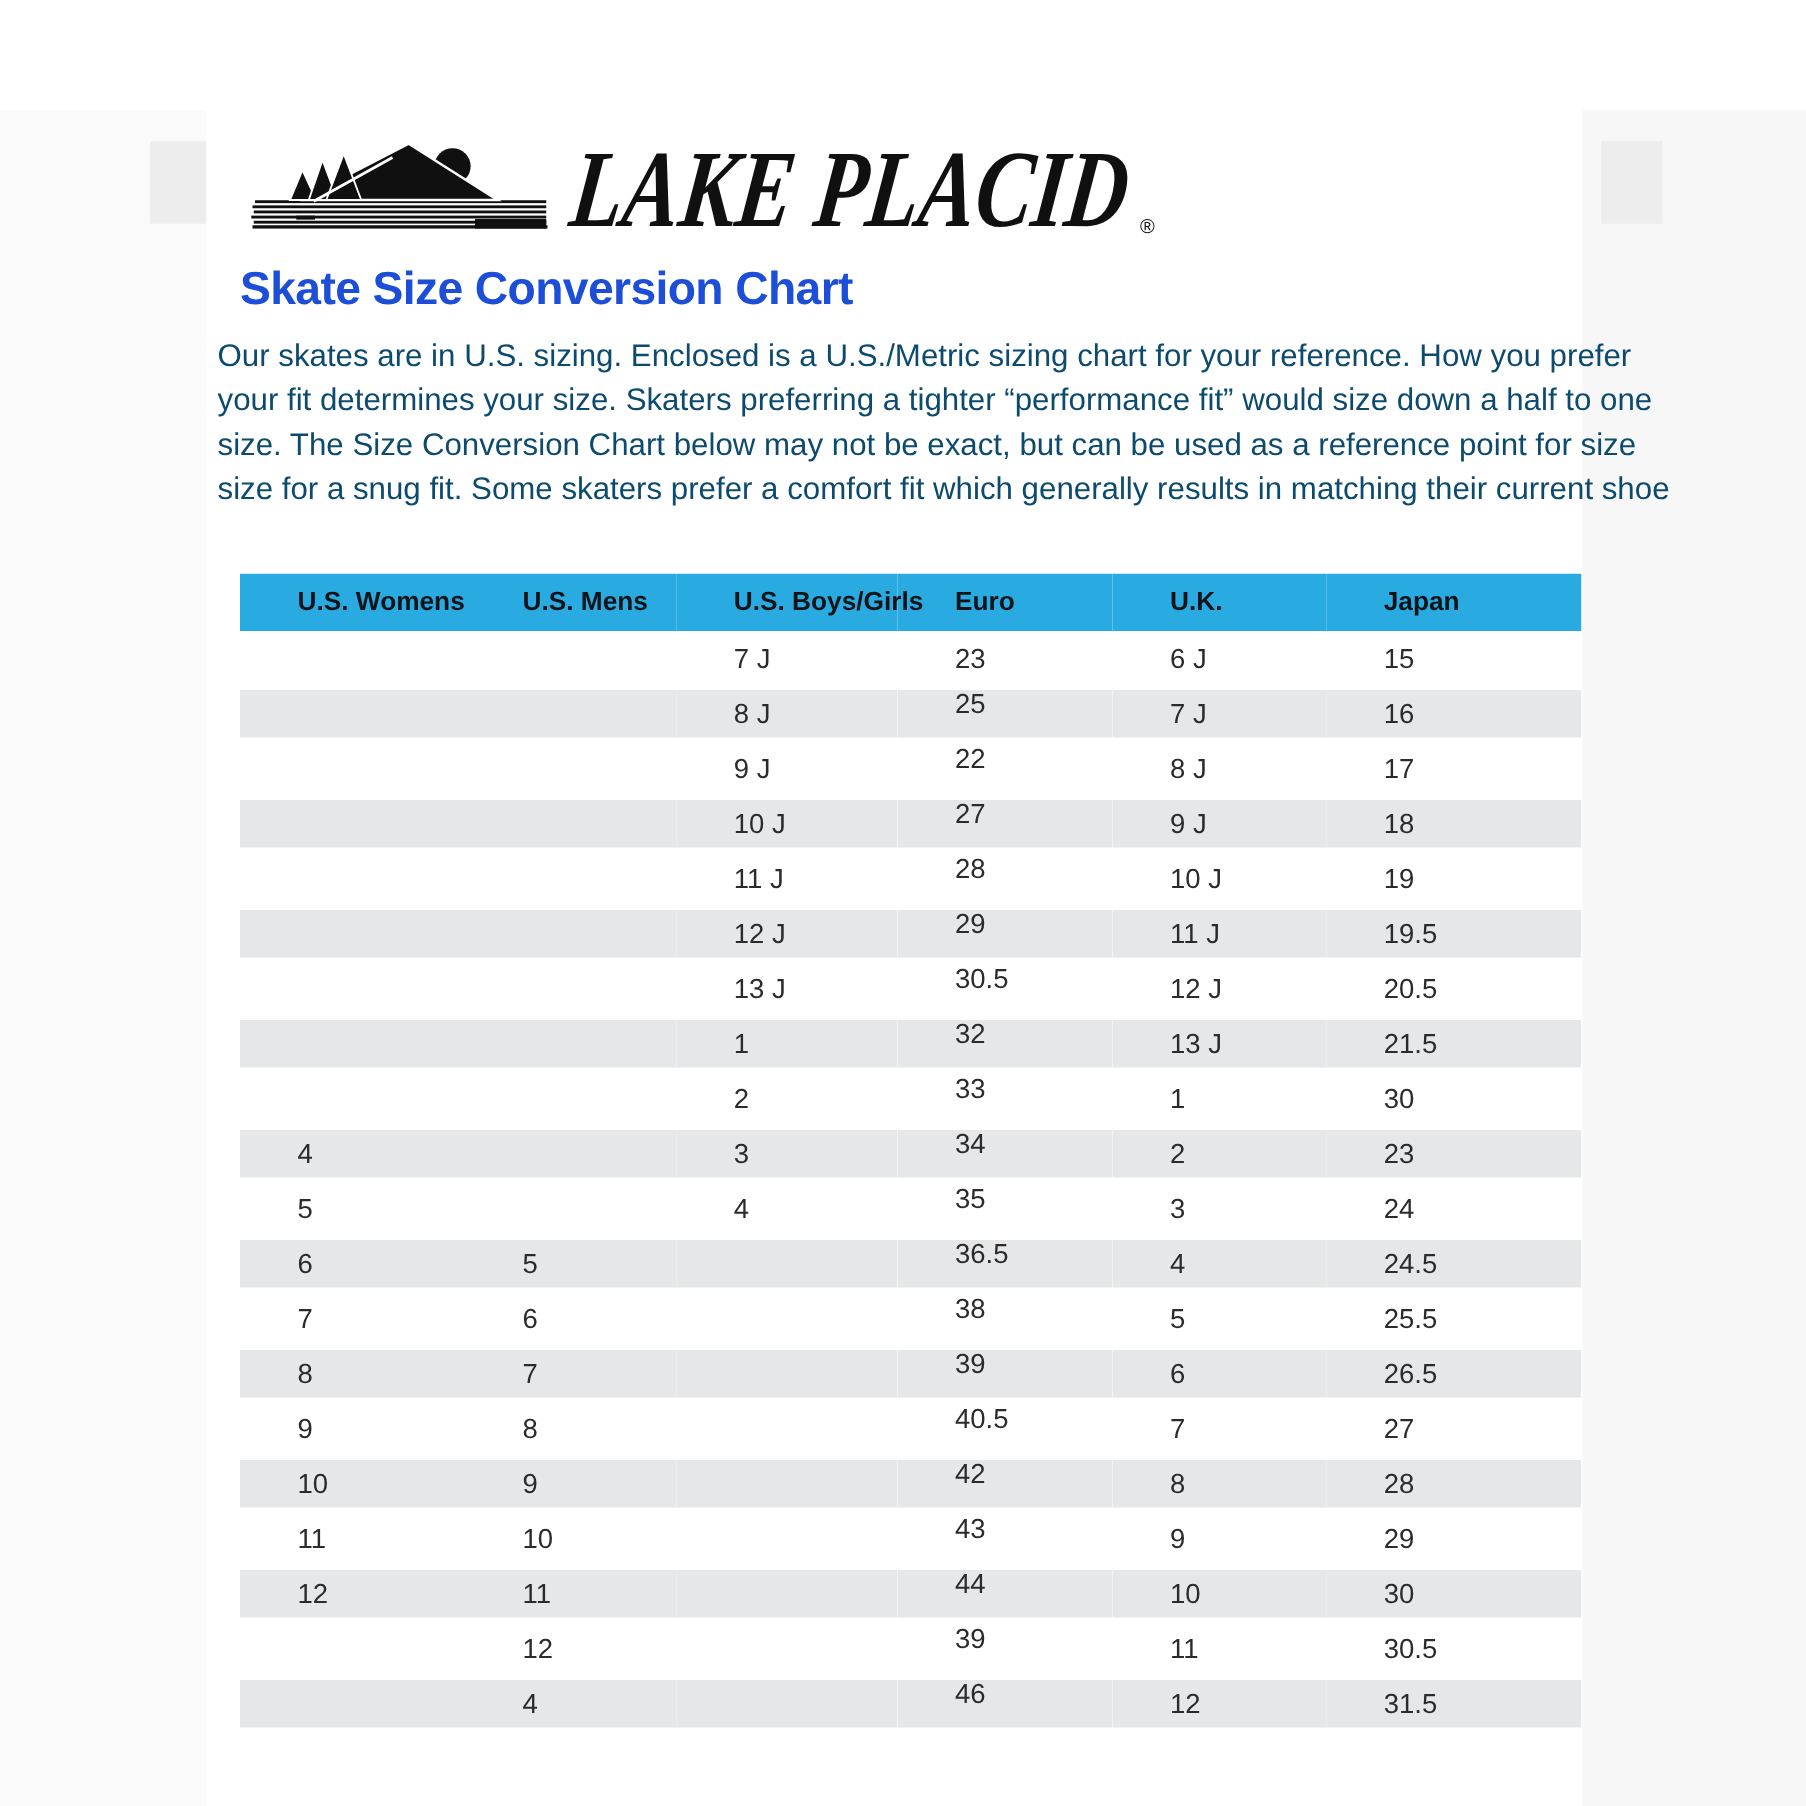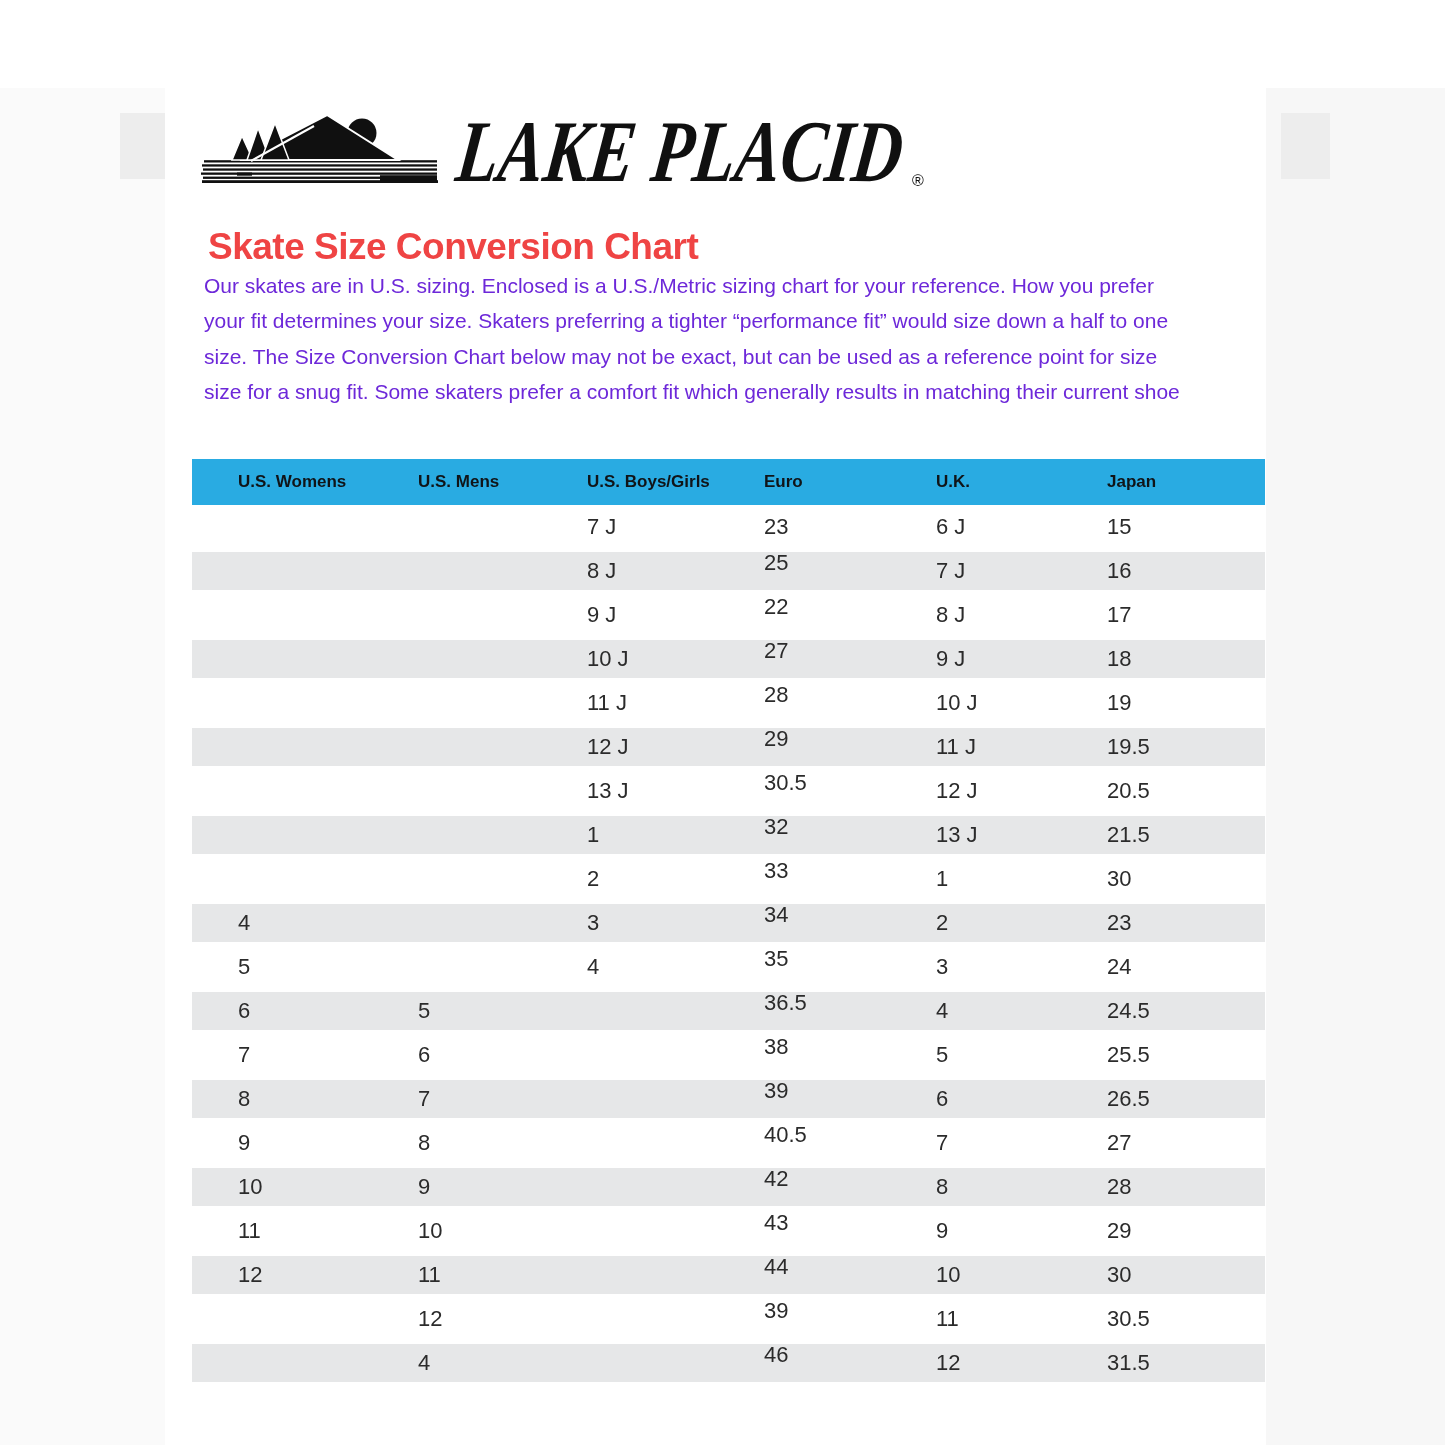--- a/index.html
+++ b/index.html
@@ -22,38 +22,38 @@
   .band-right{left:1266px;right:0;background:#f7f7f7;}
   .notch{position:absolute;background:#ededed;}
   .notch-left{left:120px;top:113px;width:45px;height:66px;}
   .notch-right{left:1281px;top:113px;width:49px;height:66px;}
 
   .logo-mark{position:absolute;left:190px;top:103px;}
   .logo-word{position:absolute;left:450px;top:100px;}
 
   .title{
     position:absolute;left:192px;top:210px;
-    font-size:37px;font-weight:bold;color:#ef4444;
-    letter-spacing:-0.5px;white-space:nowrap;margin:16px;
+    font-size:37px;font-weight:bold;color:#1d4ed8;
+    letter-spacing:-0.5px;white-space:nowrap;margin:0;
   }
   .intro{
-    position:absolute;left:204px;top:268px;width:1085px;
-    font-size:21px;line-height:35.4px;color:#6d28d9;
+    position:absolute;left:174px;top:268px;width:1085px;
+    font-size:25px;line-height:35.4px;color:#0c4a6e;
   }
   .intro .line{white-space:nowrap;}
 
   table.sizes{
     position:absolute;left:192px;top:459px;width:1073px;
     border-collapse:separate;border-spacing:0;table-layout:fixed;
   }
   table.sizes th{
     background:var(--header-bg);
     height:46px;box-sizing:border-box;
     text-align:left;padding:0 0 0 46px;
-    font-size:17px;font-weight:bold;color:#101418;
+    font-size:21px;font-weight:bold;color:#101418;
     white-space:nowrap;vertical-align:middle;
   }
   table.sizes td{
     height:44px;box-sizing:border-box;
     padding:0 0 0 46px;
     font-size:22px;color:#2b2b2b;
     white-space:nowrap;vertical-align:middle;
     background:#ffffff;
   }
   table.sizes tr.alt td{

